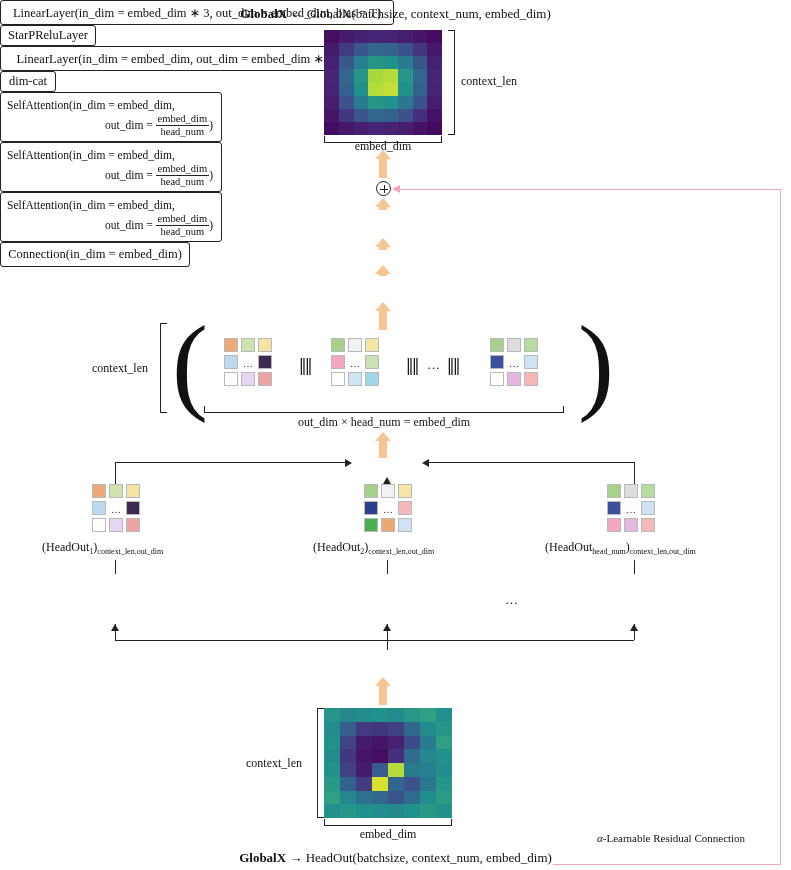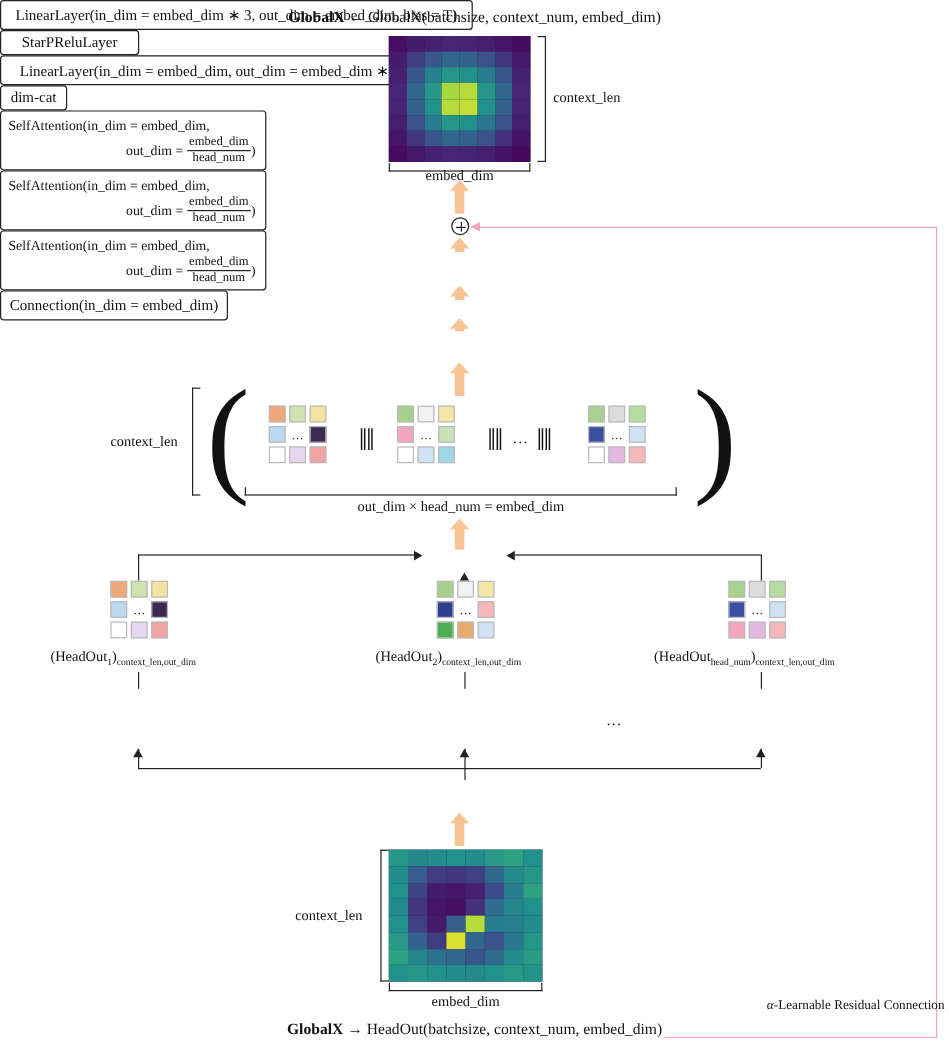--- a/index.html
+++ b/index.html
@@ -28,21 +28,20 @@
     font-size: 8px;
     vertical-align: sub;
   }
   .lbl {
     font-size: 12px;
     white-space: nowrap;
   }
   .lbl-small {
     font-size: 11px;
     white-space: nowrap;
-    margin-left: 42px;
   }
 
   
   .box {
     border: 1px solid #222;
     border-radius: 3px;
     background: #fff;
     display: flex;
     align-items: center;
     justify-content: center;
@@ -306,21 +305,21 @@
     <div class="shaft"></div>
 </div>
 
 <div class="box" style="left:193px; top:211px; width:394px; height:25px;">LinearLayer(in_dim = embed_dim ∗ 3, out_dim = embed_dim, bias = T)</div>
 
 <div class="arrow-up" style="left:375px; top:238px; height:12px;">
   <div class="head"></div>
     <div class="shaft"></div>
 </div>
 
-<div class="box" style="left:341px; top:244px; width:116px; height:21px;">StarPReluLayer</div>
+<div class="box" style="left:341px; top:244px; width:96px; height:21px;">StarPReluLayer</div>
 
 <div class="arrow-up" style="left:375px; top:265px; height:11px;">
   <div class="head"></div>
     <div class="shaft"></div>
 </div>
 
 <div class="box" style="left:186px; top:274px; width:401px; height:25px;">LinearLayer(in_dim = embed_dim, out_dim = embed_dim ∗ 3, bias = T)</div>
 
 <div class="arrow-up" style="left:375px; top:302px; height:28px;">
   <div class="head"></div>

